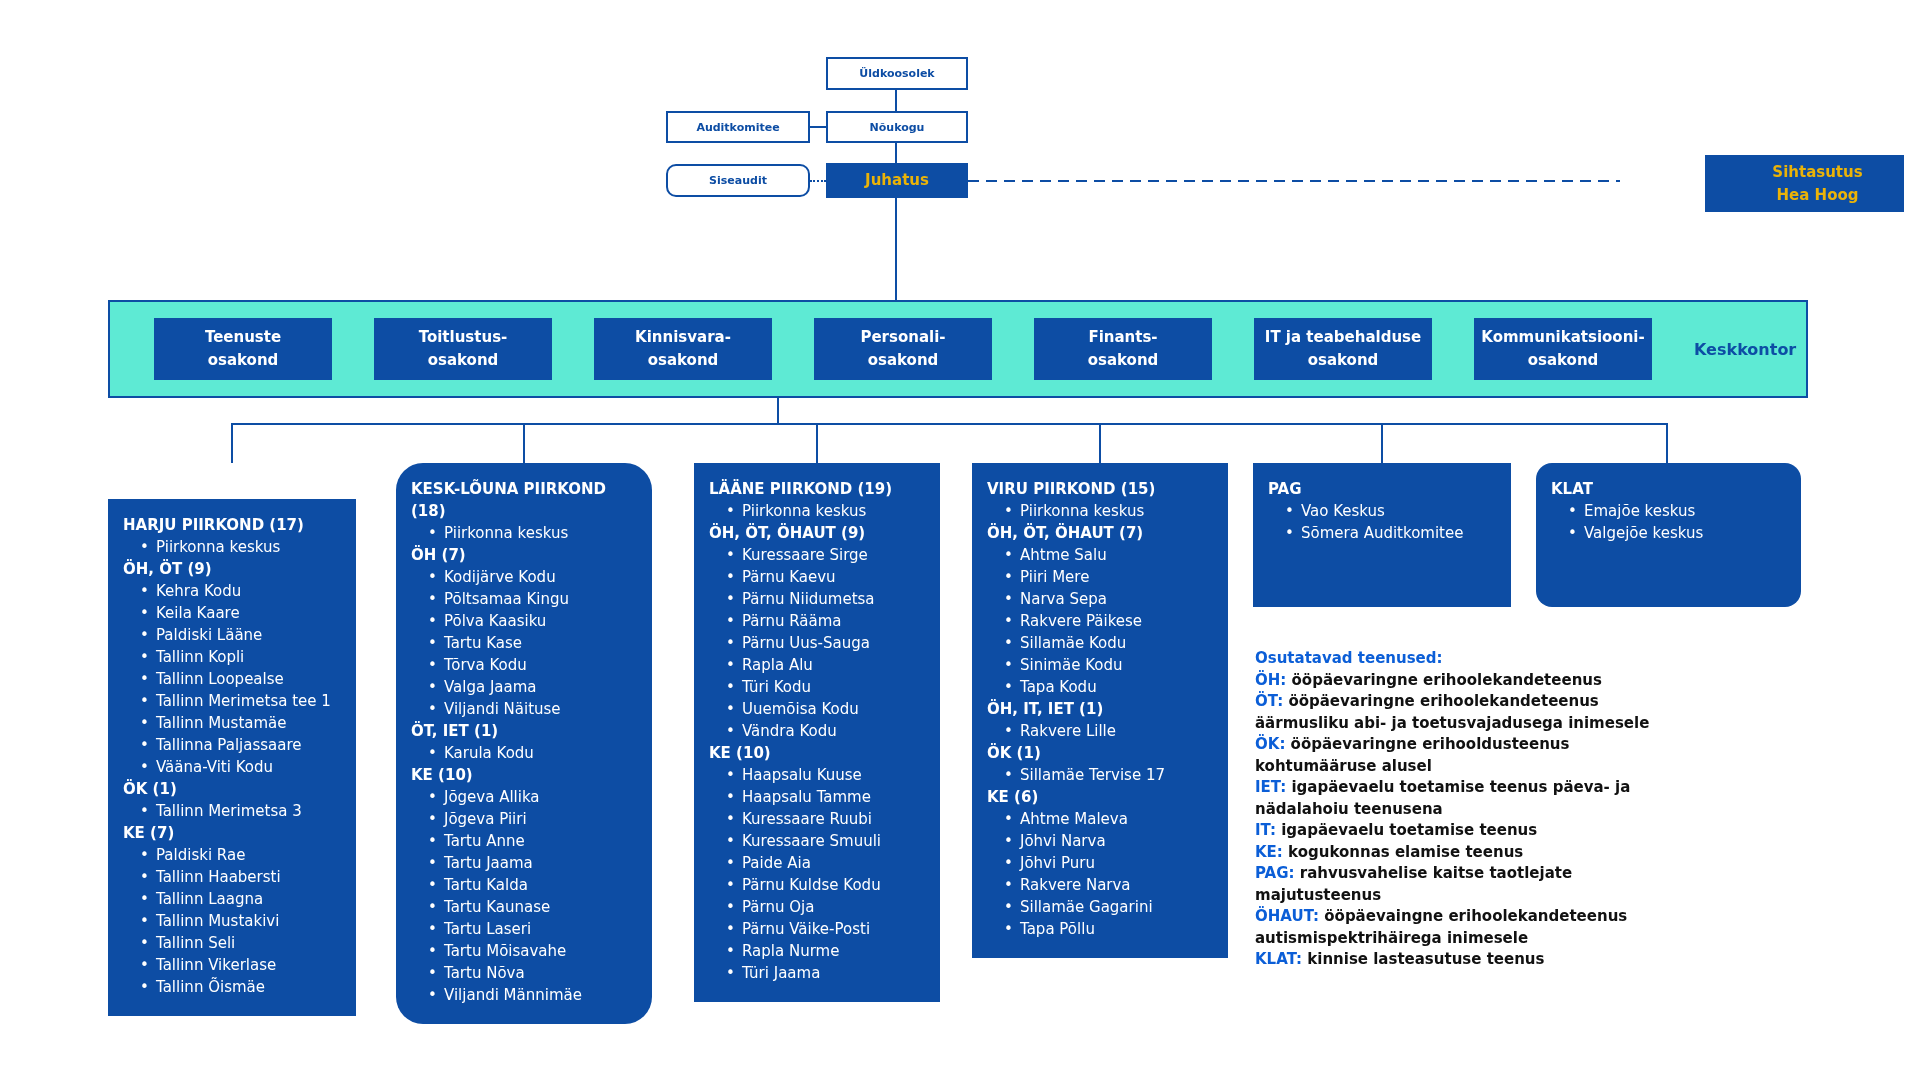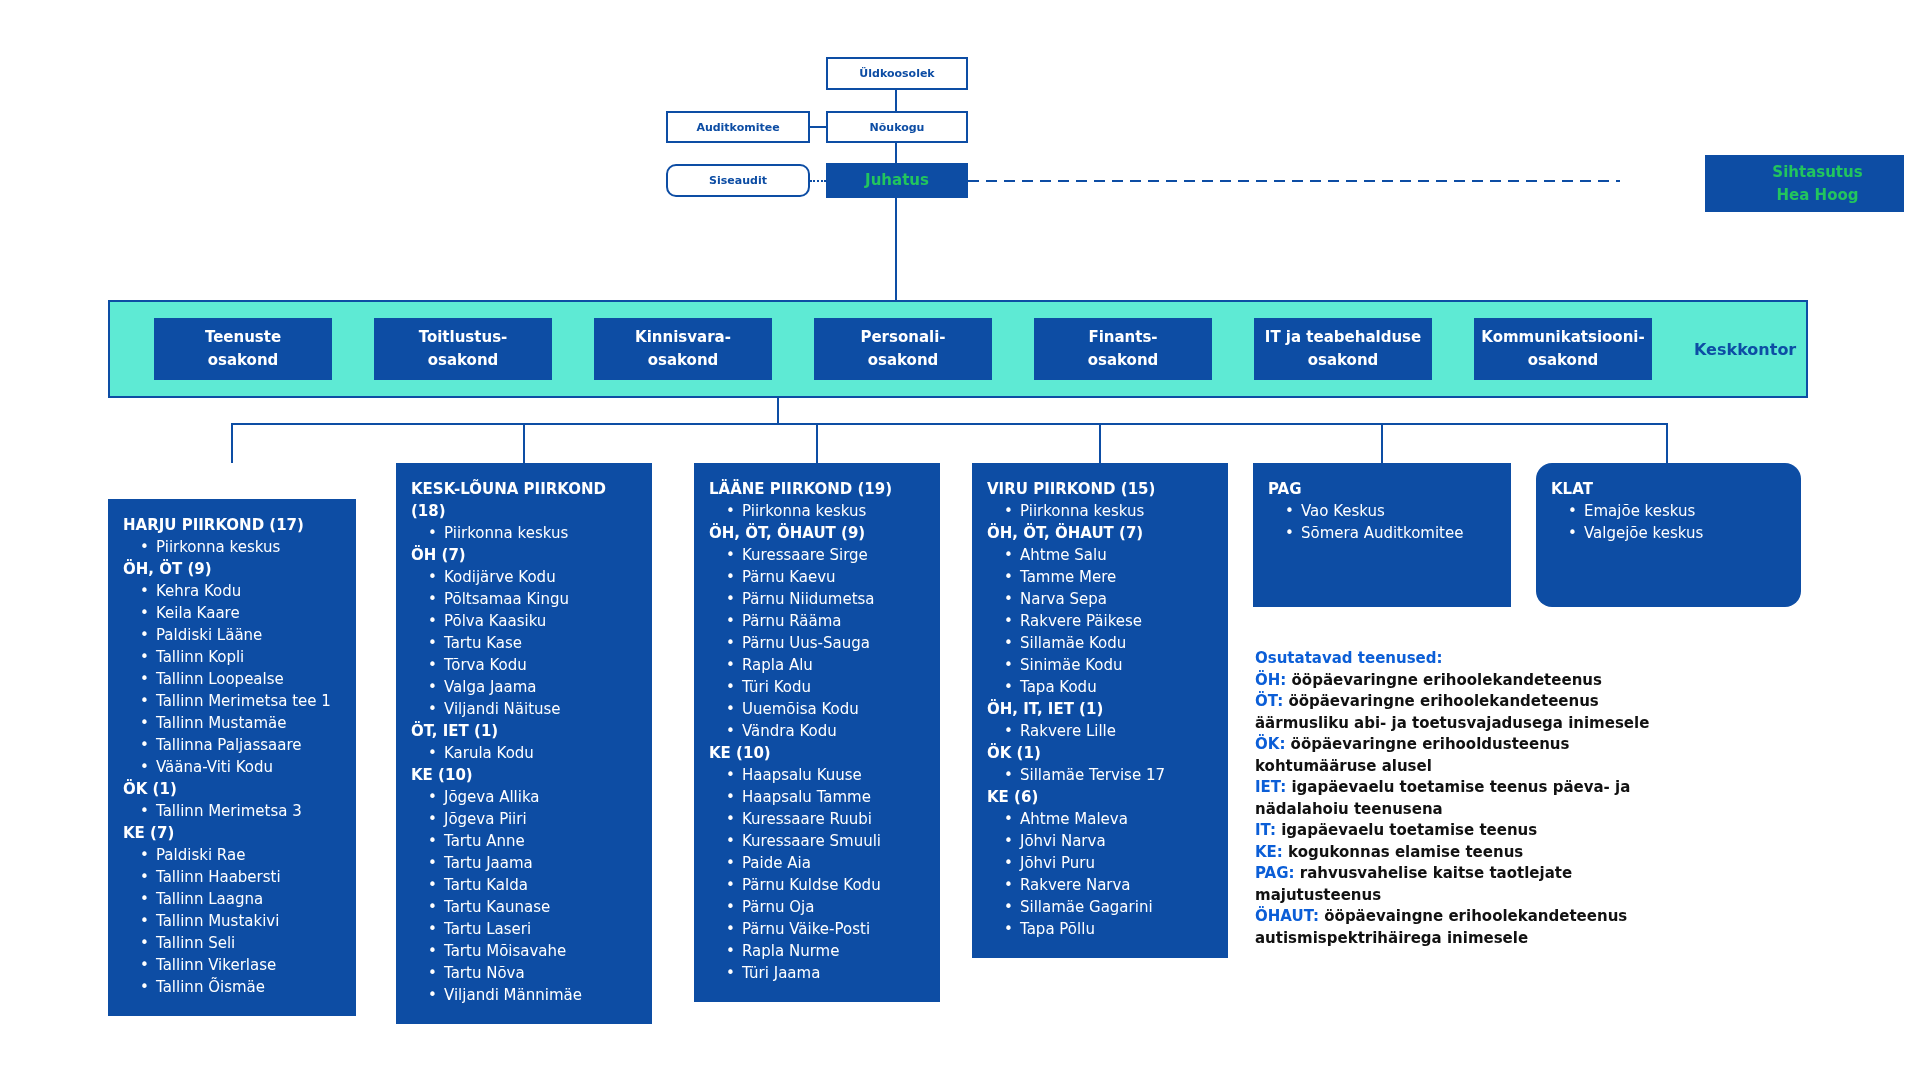--- a/index.html
+++ b/index.html
@@ -10,21 +10,21 @@
   html,body{margin:0;padding:0;background:#ffffff;}
   body{font-family:"DejaVu Sans","Liberation Sans",sans-serif;}
   .canvas{position:relative;width:1920px;height:1080px;background:#ffffff;overflow:hidden;}
 
   
   .obox{position:absolute;border:2px solid var(--blue);background:#fff;color:var(--blue);
         font-weight:bold;font-size:11px;display:flex;align-items:center;justify-content:center;
         text-align:center;box-sizing:border-box;}
 
   
-  .fbox{position:absolute;background:var(--blue);color:#22c55e;font-weight:bold;font-size:15px;
+  .fbox{position:absolute;background:var(--blue);color:#eab308;font-weight:bold;font-size:15px;
         display:flex;align-items:center;justify-content:center;text-align:center;
         white-space:pre-line;line-height:1.5;box-sizing:border-box;}
 
   
   .line{position:absolute;background:var(--blue);}
   .dotline{position:absolute;border-top:2px dotted var(--blue);}
   .dashline{position:absolute;height:2px;
         background:repeating-linear-gradient(90deg,var(--blue) 0 11px,transparent 11px 18px);}
 
   
@@ -175,21 +175,21 @@
       </div>
       <div class="item">
         <span class="bullet">•</span>
         <span>Tallinn Vikerlase</span>
       </div>
       <div class="item">
         <span class="bullet">•</span>
         <span>Tallinn Õismäe</span>
       </div>
     </div>
-    <div class="region" style="left: 396px; width: 256px;">
+    <div class="region" style="left: 396px; width: 256px; border-radius: 27px;">
       <div class="rtitle">KESK-LÕUNA PIIRKOND (18)</div>
       <div class="item">
         <span class="bullet">•</span>
         <span>Piirkonna keskus</span>
       </div>
       <div class="shead">ÖH (7)</div>
       <div class="item">
         <span class="bullet">•</span>
         <span>Kodijärve Kodu</span>
       </div>
@@ -355,21 +355,21 @@
         <span class="bullet">•</span>
         <span>Piirkonna keskus</span>
       </div>
       <div class="shead">ÖH, ÖT, ÖHAUT (7)</div>
       <div class="item">
         <span class="bullet">•</span>
         <span>Ahtme Salu</span>
       </div>
       <div class="item">
         <span class="bullet">•</span>
-        <span>Tamme Mere</span>
+        <span>Piiri Mere</span>
       </div>
       <div class="item">
         <span class="bullet">•</span>
         <span>Narva Sepa</span>
       </div>
       <div class="item">
         <span class="bullet">•</span>
         <span>Rakvere Päikese</span>
       </div>
       <div class="item">
@@ -446,15 +446,16 @@
     <div class="ltitle">Osutatavad teenused:</div>
 
   <div><span class="abbr">ÖH:</span><span> ööpäevaringne erihoolekandeteenus</span></div>
       <div><span class="abbr">ÖT:</span><span> ööpäevaringne erihoolekandeteenus äärmusliku abi- ja toetusvajadusega inimesele</span></div>
       <div><span class="abbr">ÖK:</span><span> ööpäevaringne erihooldusteenus kohtumääruse alusel</span></div>
       <div><span class="abbr">IET:</span><span> igapäevaelu toetamise teenus päeva- ja nädalahoiu teenusena</span></div>
       <div><span class="abbr">IT:</span><span> igapäevaelu toetamise teenus</span></div>
       <div><span class="abbr">KE:</span><span> kogukonnas elamise teenus</span></div>
       <div><span class="abbr">PAG:</span><span> rahvusvahelise kaitse taotlejate majutusteenus</span></div>
       <div><span class="abbr">ÖHAUT:</span><span> ööpäevaingne erihoolekandeteenus autismispektrihäirega inimesele</span></div>
+      <div><span class="abbr">KLAT:</span><span> kinnise lasteasutuse teenus</span></div>
     </div>
 
 </div>
 
 </body></html>

